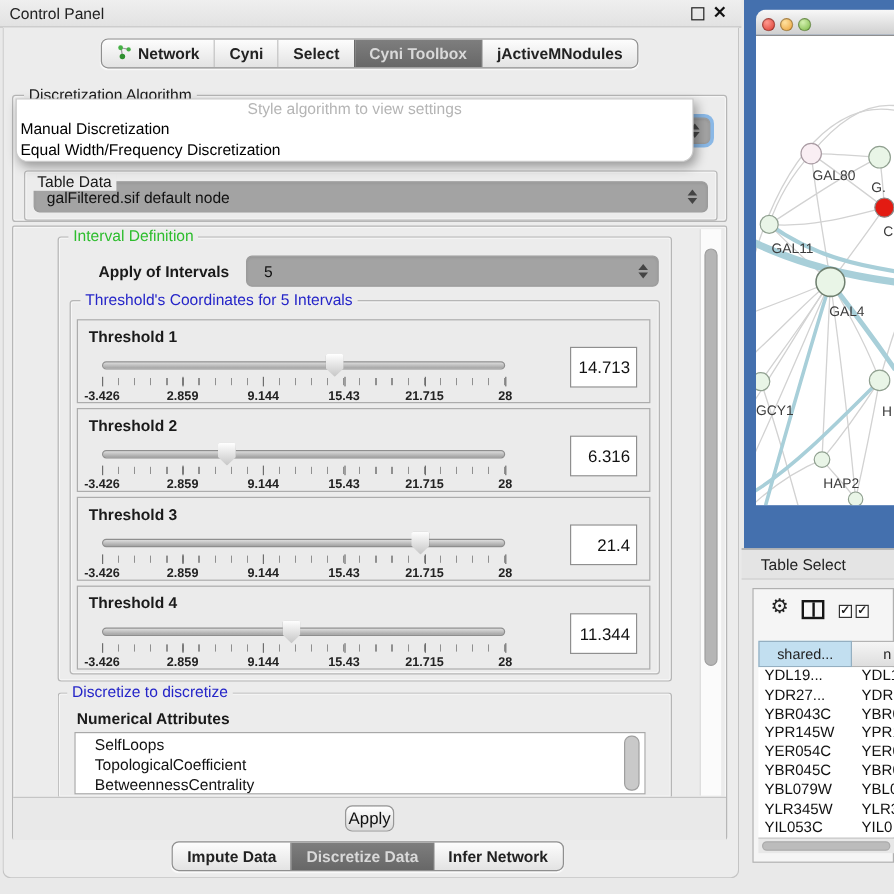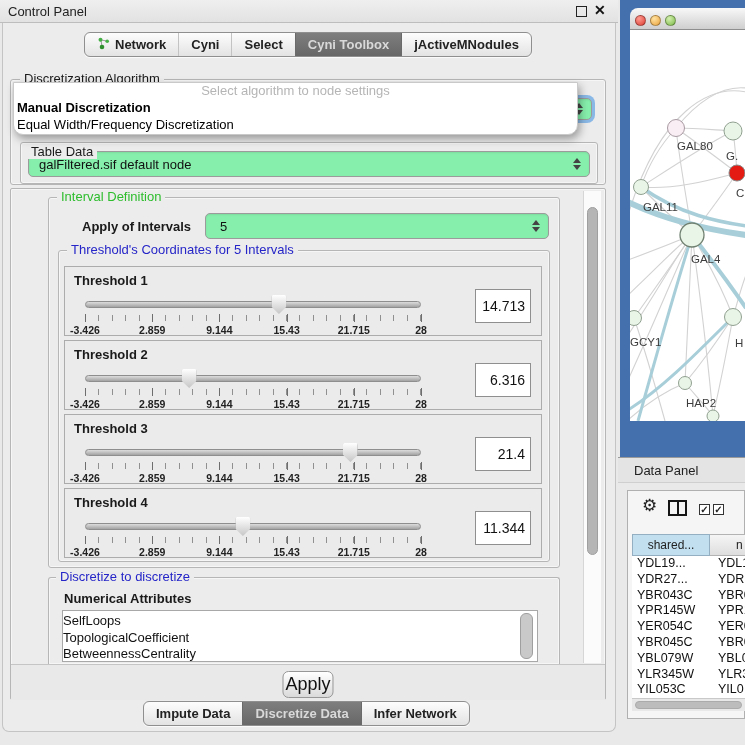--- a/index.html
+++ b/index.html
@@ -27,36 +27,36 @@
   .tab.sel + .tab { border-left:1px solid #6a6a6a; }
 
   
   .group { position:absolute; border:1px solid #b6b6b6; border-radius:3px;
     box-shadow:inset 0 0 0 1px rgba(255,255,255,.55); }
   .group-label { position:absolute; background:#ececec; padding:0 4px; font-size:13px; line-height:14px; z-index:2; }
   .lbl-green { color:#2dbd2d; }
   .lbl-blue  { color:#2525c8; }
 
   
-  .combo { position:absolute; background:#86efac; border:1px solid #9b9b9b; border-radius:5px;
+  .combo { position:absolute; background:#a3a3a3; border:1px solid #9b9b9b; border-radius:5px;
     display:flex; align-items:center; padding-left:10px; font-size:13px; color:#111;
     box-shadow:inset 0 1px 2px rgba(0,0,0,.08); }
   .spin { position:absolute; right:8px; top:50%; transform:translateY(-50%); width:8px; height:12px; }
   .spin:before, .spin:after { content:""; position:absolute; left:0; border-left:4px solid transparent; border-right:4px solid transparent; }
   .spin:before { top:0; border-bottom:5px solid #444; }
   .spin:after  { bottom:0; border-top:5px solid #444; }
   .combo-focus { box-shadow:0 0 0 3px #8ab8e6, inset 0 1px 2px rgba(0,0,0,.08); }
 
   
   .popup { left:13px; top:82px; width:565px; height:53px; background:#fff; z-index:50;
     border:1px solid #c9c9c9; border-radius:0 0 10px 10px; box-shadow:2px 4px 9px rgba(0,0,0,.35);
     overflow:hidden; }
   .popup-prompt { height:17px; text-align:center; color:#b5b5b5; font-size:13px; line-height:16px; }
   .popup-opt { height:17px; padding-left:3px; font-size:13px; line-height:16px; color:#000; }
-  .popup-opt.b { font-weight:bold; }
+  .popup-opt.b { font-weight:normal; }
 
   
   .trow { position:absolute; left:64px; width:478px; height:70px; background:#ebebeb; border:1px solid #acacac; }
   .trow-label { position:absolute; left:9px; top:6px; font-weight:bold; font-size:13px; }
   .slider { position:absolute; left:20px; top:28px; width:336px; height:40px; }
   .track { position:absolute; left:0; top:6px; width:100%; height:7px; border-radius:4px;
     background:linear-gradient(#dcdcdc,#a3a3a3); border:1px solid #8e8e8e; }
   .thumb { position:absolute; top:0; width:15px; height:19px; transform:translateX(-50%);
     background:linear-gradient(#ffffff,#c6c6c6);
     clip-path:polygon(50% 100%, 0 62%, 0 8%, 10% 0, 90% 0, 100% 8%, 100% 62%);
@@ -69,25 +69,25 @@
   .tval { position:absolute; right:10px; top:22px; width:56px; height:34px; background:#fff;
     border:1px solid #8f8f8f; font-size:14px; color:#111; text-align:right;
     line-height:32px; padding-right:5px; }
 
   
   .vtrack { position:absolute; background:#fbfbfb; border-left:1px solid #d6d6d6; }
   .vthumb { position:absolute; border-radius:6px; background:#b5b5b5; border:1px solid #9f9f9f; }
 
   
   .attr-list { position:absolute; left:62px; top:610px; width:476px; height:52px; background:#fff;
-    border:1px solid #a8a8a8; overflow:hidden; padding:2px 0 0 0; }
+    border:1px solid #a8a8a8; overflow:hidden; padding:2px 0 0 16px; }
   .attr-item { font-size:13px; line-height:16.5px; color:#111; }
 
   .apply-bar { left:11px; top:664px; width:594px; height:36px; background:#e9e9e9; border-top:1px solid #c5c5c5; }
-  .btn { position:absolute; left:50%; top:6px; transform:translateX(-50%); padding:2px 2px; font-size:18px;
+  .btn { position:absolute; left:50%; top:6px; transform:translateX(-50%); padding:2px 2px; font-size:14px;
     background:linear-gradient(#ffffff,#dadada); border:1px solid #979797; border-radius:6px; color:#111; }
 
   
   .right-bg { left:618px; top:0; width:127px; height:745px; background:#e9e9e9; }
   .net-frame { left:620px; top:0; width:125px; height:457px; background:#4470ae; }
   .net-titlebar { position:absolute; left:10px; top:8px; width:115px; height:22px;
     background:linear-gradient(#f8f8f8,#cfcfcf); border-bottom:1px solid #8e8e8e; border-radius:8px 0 0 0; }
   .tl { position:absolute; top:7px; width:11px; height:11px; border-radius:50%; border:1px solid rgba(0,0,0,.3); }
   .tl-red { left:5px;  background:radial-gradient(circle at 35% 30%, #ff9a90, #dd3e33); }
   .tl-yel { left:20px; background:radial-gradient(circle at 35% 30%, #ffe2a0, #eba33c); }
@@ -298,21 +298,21 @@
       </div>
     <div class="tab sel">
         <span>Discretize Data</span>
       </div>
     <div class="tab">
         <span>Infer Network</span>
       </div>
   </div>
 
   <div class="abs popup">
-    <div class="popup-prompt">Select algorithm to node settings</div>
+    <div class="popup-prompt">Style algorithm to view settings</div>
     <div class="popup-opt b">Manual Discretization</div>
     <div class="popup-opt">Equal Width/Frequency Discretization</div>
   </div>
 
   <div class="abs right-bg"></div>
 
   <div class="abs net-frame">
     <div class="net-titlebar">
       <span class="tl tl-red"></span>
       <span class="tl tl-yel"></span>
@@ -375,21 +375,21 @@
           <text x="61" y="233">GAL4</text>
           <text x="0" y="316">GCY1</text>
           <text x="105" y="317">H</text>
           <text x="56" y="377">HAP2</text>
         </g>
       </svg>
     </div>
   </div>
 
   <div class="abs tp-header">
-    <span>Data Panel</span>
+    <span>Table Select</span>
   </div>
 
   <div class="abs tp-panel">
     <span class="gear">⚙</span>
     <div class="split-icon">
         <div></div>
       </div>
     <span class="cb" style="left:71px;">✓</span>
     <span class="cb" style="left:85px;">✓</span>
 

